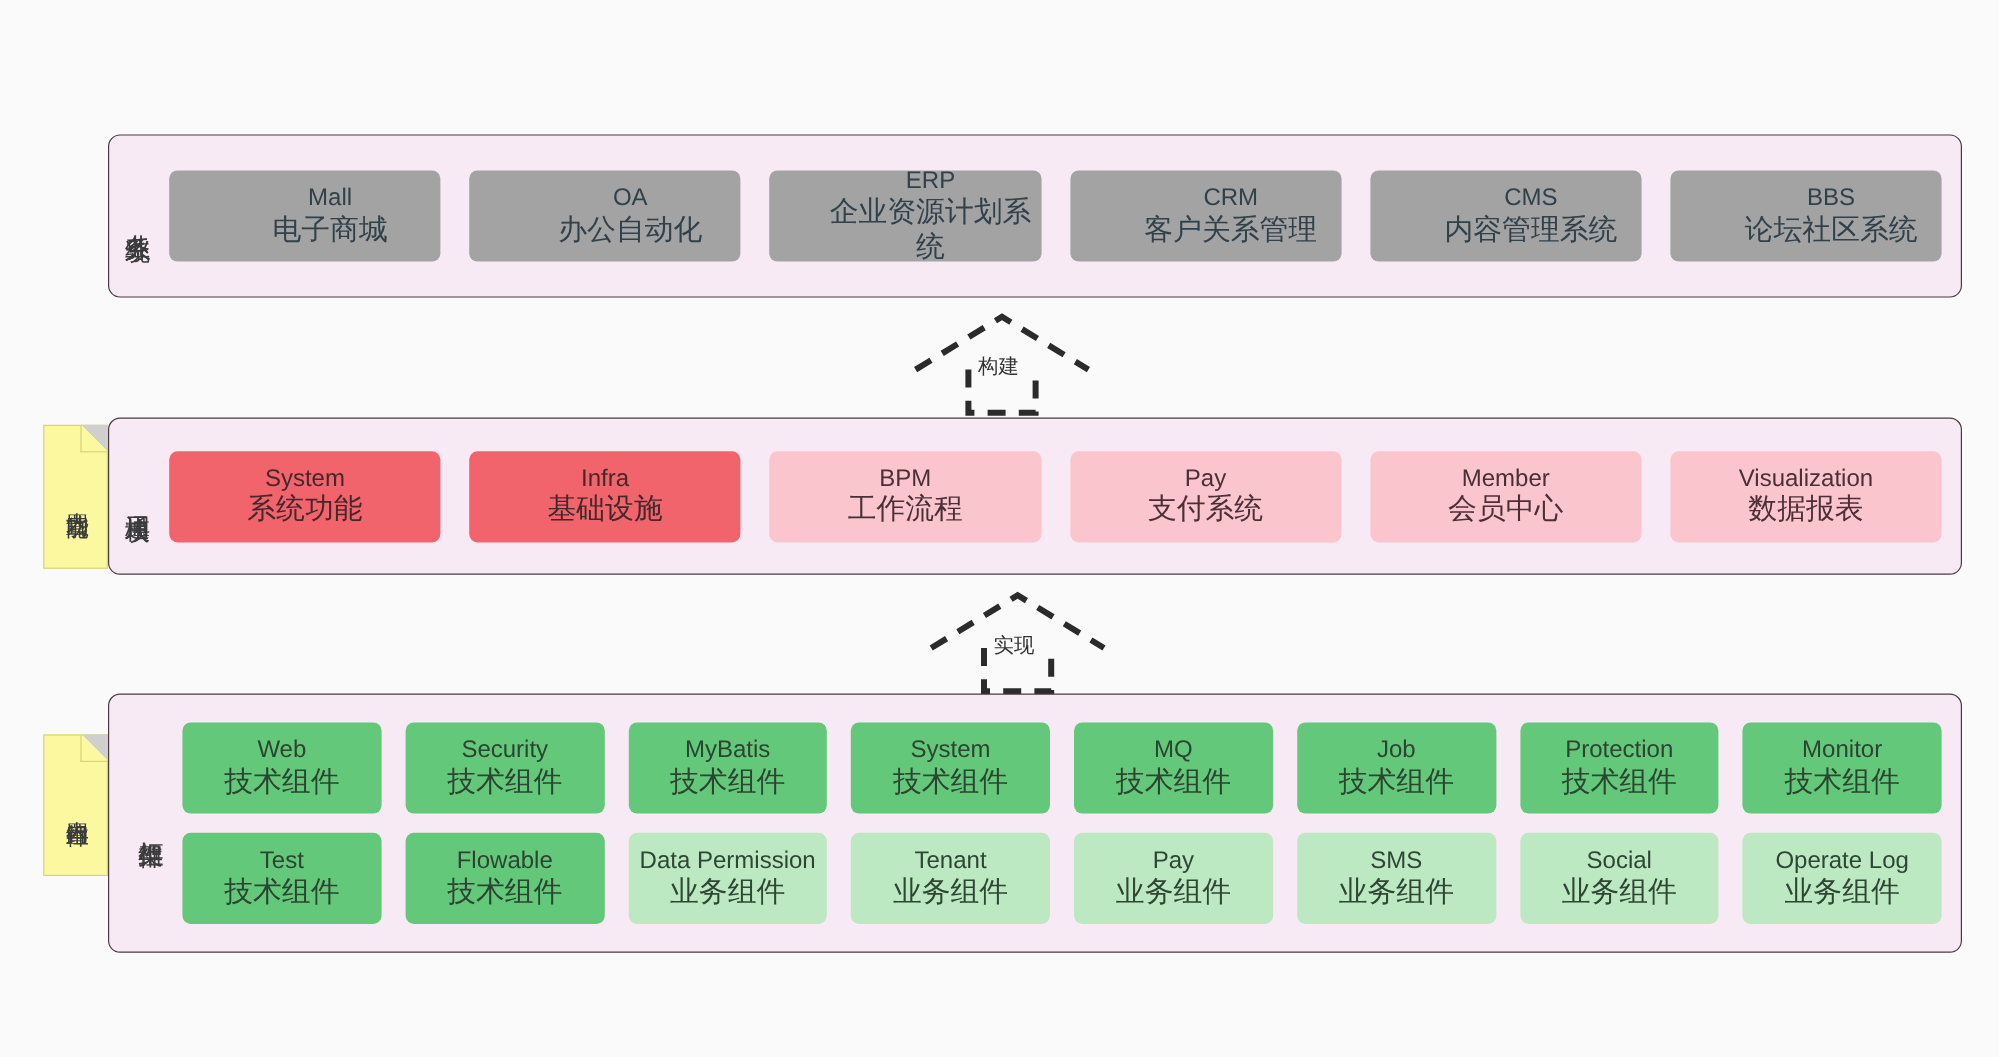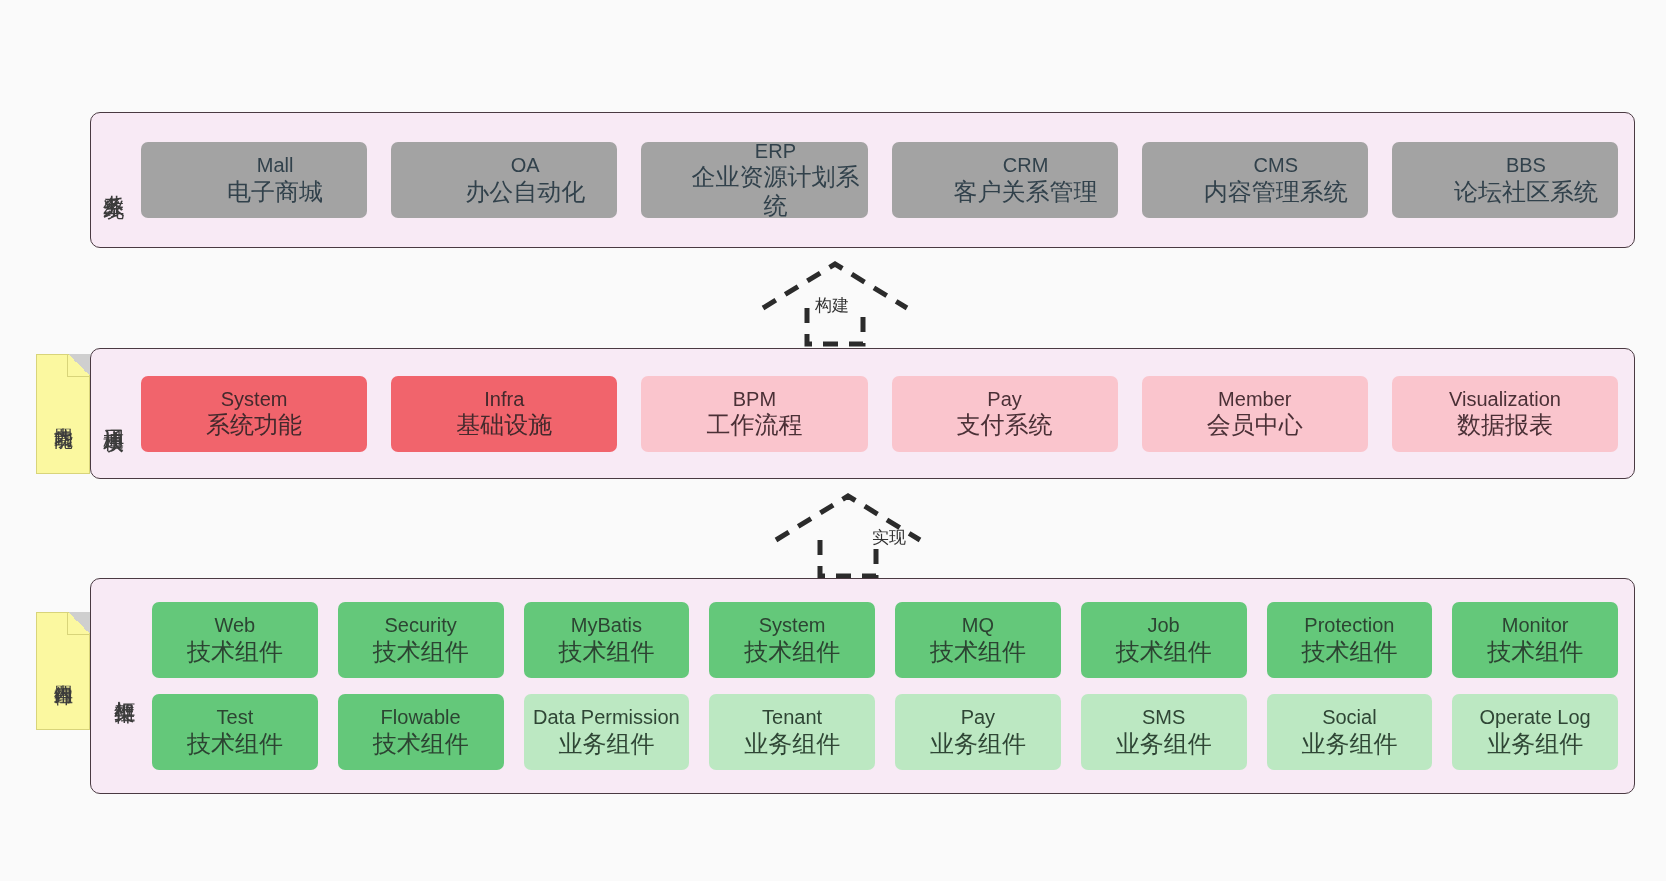--- a/index.html
+++ b/index.html
@@ -126,21 +126,21 @@
     position: absolute;
     font-size: 17px;
     color: #333333;
     background: transparent;
     white-space: nowrap;
     user-select: none;
   }
   #arrow-build   { left: 755px; top: 258px; }
   #arrow-build .arrow-label   { left: 60px; top: 36px; }
   #arrow-impl    { left: 768px; top: 490px; }
-  #arrow-impl .arrow-label    { left: 60px; top: 36px; margin-left: 44px; }
+  #arrow-impl .arrow-label    { left: 60px; top: 36px; }
 </style>
 </head>
 <body>
 
 <div id="canvas">
 
   <div class="layer" id="layer-business">
     <div class="layer-title">业务系统</div>
     <div class="layer-body">
       <div class="row">

